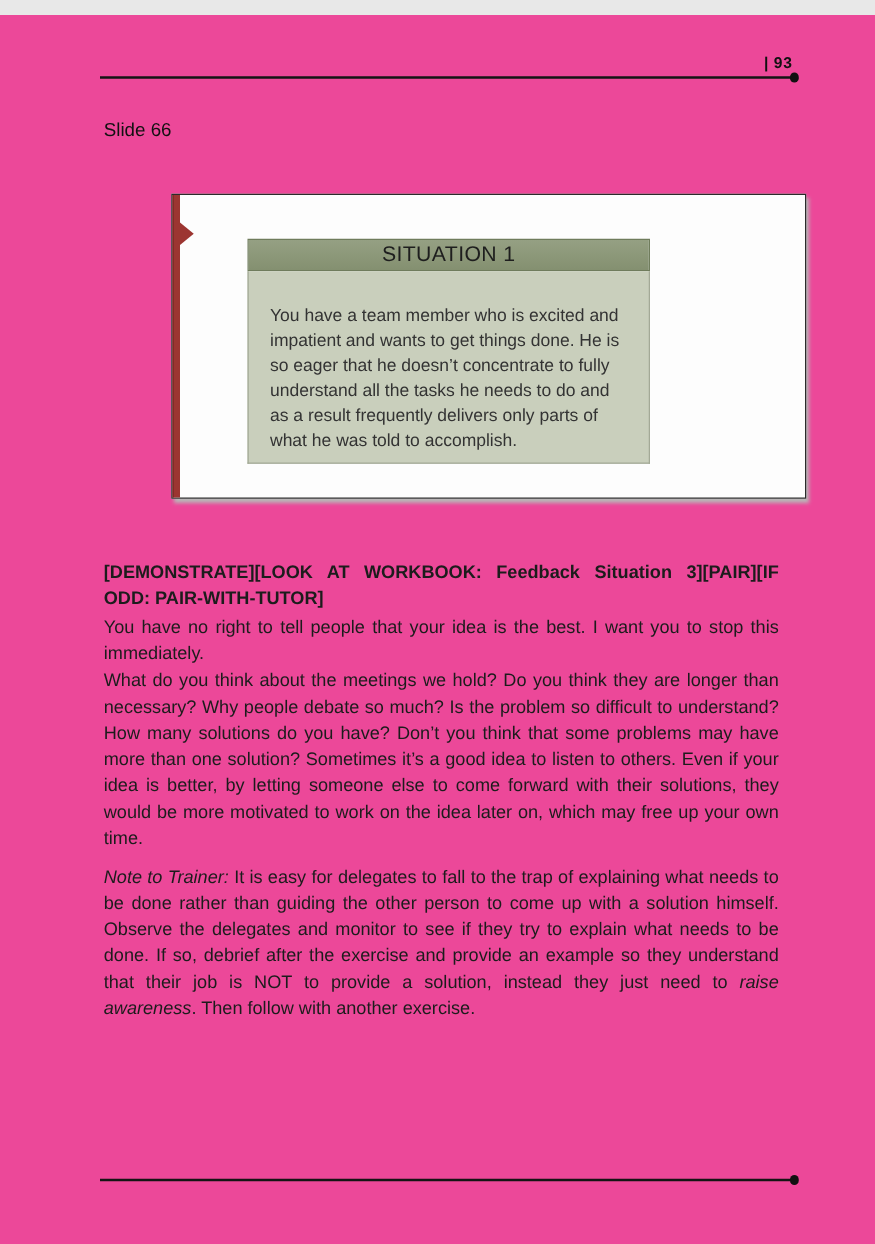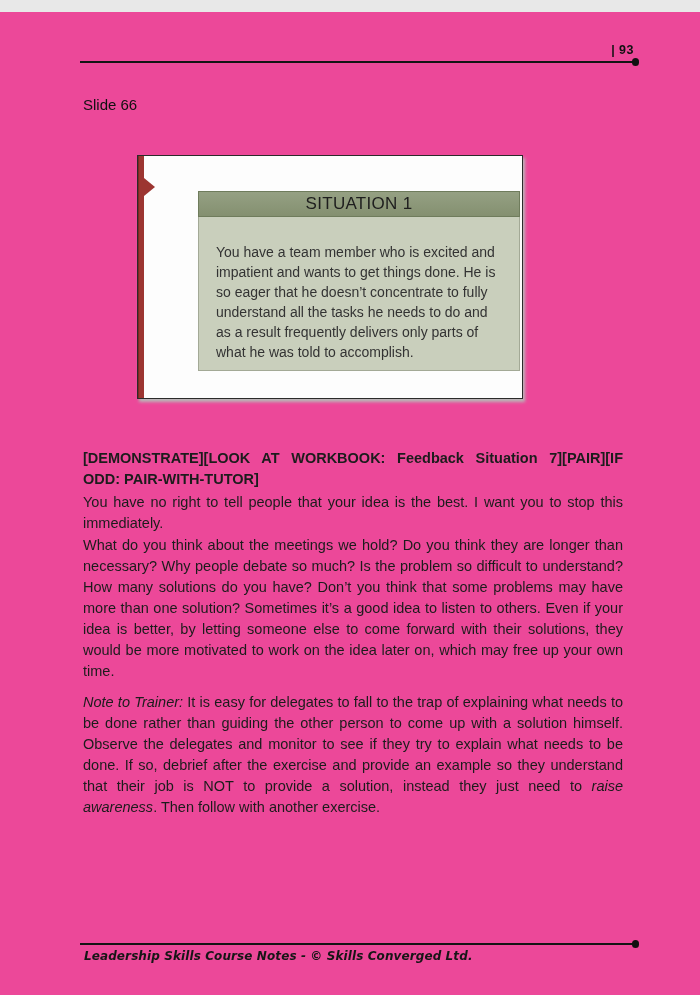--- a/index.html
+++ b/index.html
@@ -50,21 +50,21 @@
     top: 84px;
     font-size: 15px;
     color: #111;
   }
 
   
   .slide-frame {
     position: absolute;
     left: 137px;
     top: 143px;
-    width: 386px;
+    width: 508px;
     height: 244px;
     background: #fdfdfd;
     border: 1.5px solid #2b2b2b;
     box-shadow: 2px 3px 3px #b8b8b8;
   }
   .accent-bar {
     position: absolute;
     left: 0;
     top: 0;
     width: 6px;
@@ -158,28 +158,27 @@
   <div class="slide-frame">
     <div class="accent-bar"></div>
     <div class="accent-arrow"></div>
     <div class="situation-box">
       <div class="situation-header">SITUATION 1</div>
       <div class="situation-body">You have a team member who is excited and impatient and wants to get things done. He is so eager that he doesn’t concentrate to fully understand all the tasks he needs to do and as a result frequently  delivers only parts of what he was told to accomplish.</div>
     </div>
   </div>
 
   <div class="content">
-    <p class="p-directive">[DEMONSTRATE][LOOK AT WORKBOOK: Feedback Situation 7][PAIR][IF ODD: PAIR-WITH-TUTOR]</p>
+    <p class="p-directive">[DEMONSTRATE][LOOK AT WORKBOOK: Feedback Situation 3][PAIR][IF ODD: PAIR-WITH-TUTOR]</p>
 
 
     <p class="p-negative">You have no right to tell people that your idea is the best. I want you to stop this immediately.</p>
 
     <p class="p-positive">What do you think about the meetings we hold? Do you think they are longer than necessary? Why people debate so much? Is the problem so difficult to understand? How many solutions do you have?  Don’t you think that some problems may have more than one solution? Sometimes it’s a good idea to listen to others. Even if your idea is better, by letting someone else to come forward with their solutions, they would be more motivated to work on the idea later on, which may free up your own time.</p>
 
     <p class="p-note"><span class="it">Note to Trainer:</span><span> It is easy for delegates to fall to the trap of explaining what needs to be done rather than guiding the other person to come up with a solution himself.  Observe the delegates and monitor to see if they try to explain what needs to be done. If so, debrief after the exercise and provide an example so they understand that their job is NOT to provide a solution, instead they just need to </span><span class="it">raise awareness</span><span>.  Then follow with another exercise.</span></p>
   </div>
 
   <div class="rule rule-footer">
     <span class="end-dot"></span>
   </div>
-  <div class="footer-text">Leadership Skills Course Notes - © Skills Converged Ltd.</div>
 
 </div>
 
 </body></html>

